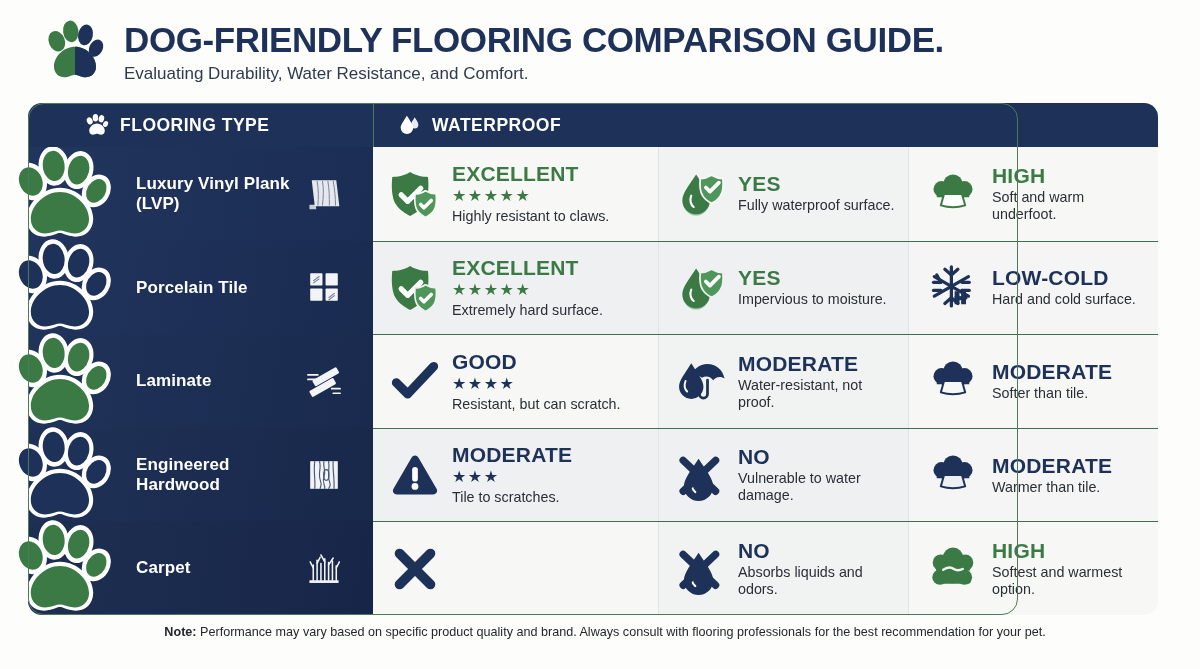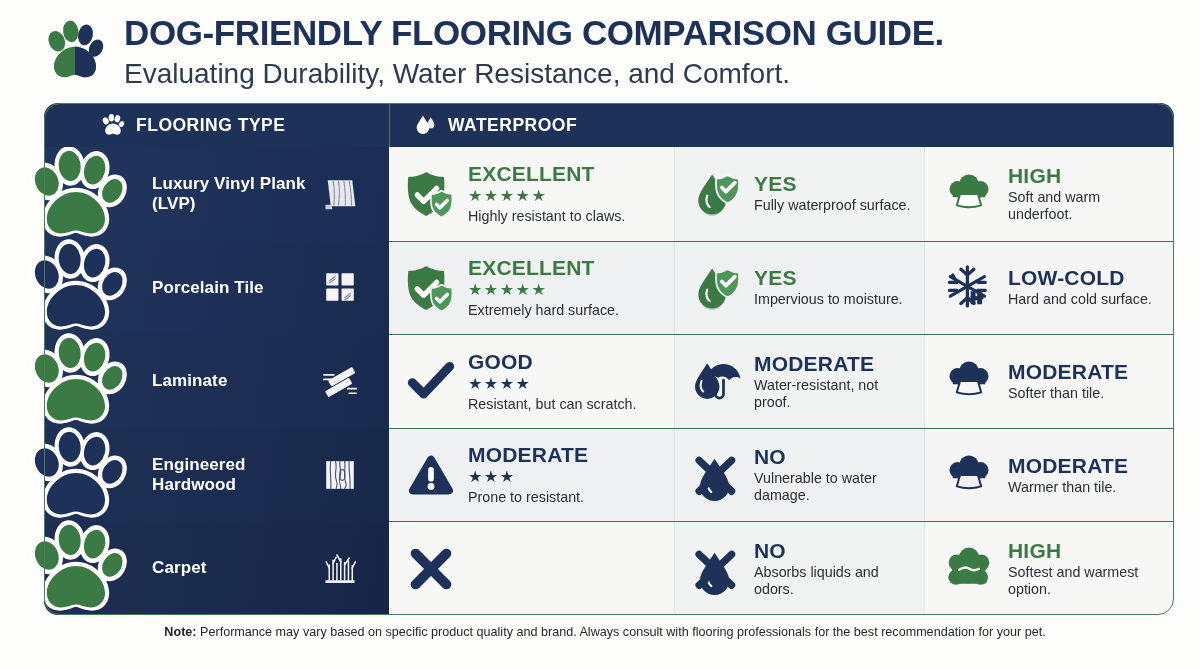--- a/index.html
+++ b/index.html
@@ -13,25 +13,25 @@
 
   
   .header{position:absolute;left:40px;top:8px;width:1130px;height:90px;display:flex;align-items:center;}
   .brand-paw{width:70px;height:72px;flex:0 0 70px;margin-right:14px;margin-top:-4px;}
   .titles{display:flex;flex-direction:column;justify-content:center;}
   .title{
     font-size:35px;font-weight:bold;color:#1d3159;letter-spacing:-0.4px;
     line-height:1.05;white-space:nowrap;
   }
   .subtitle{
-    font-size:28px;color:#2e3a4e;line-height:1.2;margin-top:5px;white-space:nowrap;
+    font-size:17px;color:#2e3a4e;line-height:1.2;margin-top:5px;white-space:nowrap;
   }
 
   
-  .table{position:absolute;left:44px;top:103px;width:1130px;height:512px;}
+  .table{position:absolute;left:28px;top:103px;width:942px;height:512px;padding-left:48px;}
   .table-outline{
     position:absolute;inset:0;border:1.6px solid #4a7c59;border-radius:16px;
     box-sizing:border-box;pointer-events:none;z-index:6;
   }
 
   
   .thead{
     position:absolute;left:0;top:0;width:1130px;height:44px;
     background:#1d3159;border-radius:14px 14px 0 0;
     display:flex;align-items:center;z-index:5;overflow:hidden;
@@ -434,21 +434,21 @@
         <div class="cellwrap">
           <div class="cell c-scratch">
             <svg class="cellico" viewBox="0 0 64 64">
               <path d="M32 8c2 0 3.5 1.2 4.5 3l22 38c2 3.4-.4 7-4.4 7H9.9c-4 0-6.4-3.6-4.4-7l22-38C28.5 9.2 30 8 32 8z" fill="#1d3159"></path>
               <rect x="28.5" y="22" width="7" height="18" rx="3.5" fill="#fff"></rect>
               <circle cx="32" cy="46" r="4.2" fill="#fff"></circle>
             </svg>
             <div class="celltext">
               <div class="rating bad">MODERATE</div>
               <div class="stars bad">★★★</div>
-              <div class="note">Prone to resistant.</div>
+              <div class="note">Tile to scratches.</div>
             </div>
           </div>
           <div class="cell c-water">
             <svg class="cellico" viewBox="0 0 64 64">
               <path d="M29 12c10 15 18 25 18 34a18 18 0 1 1-36 0c0-9 8-19 18-34z" fill="#1d3159"></path>
               <path d="M22 38c-2 6-1 12 3 15" stroke="#fff" stroke-width="2.6" fill="none" stroke-linecap="round"></path>
               <g stroke="#1d3159" stroke-width="9" stroke-linecap="round">
                 <line x1="10" y1="14" x2="50" y2="52"></line>
                 <line x1="50" y1="14" x2="10" y2="52"></line>
               </g>

